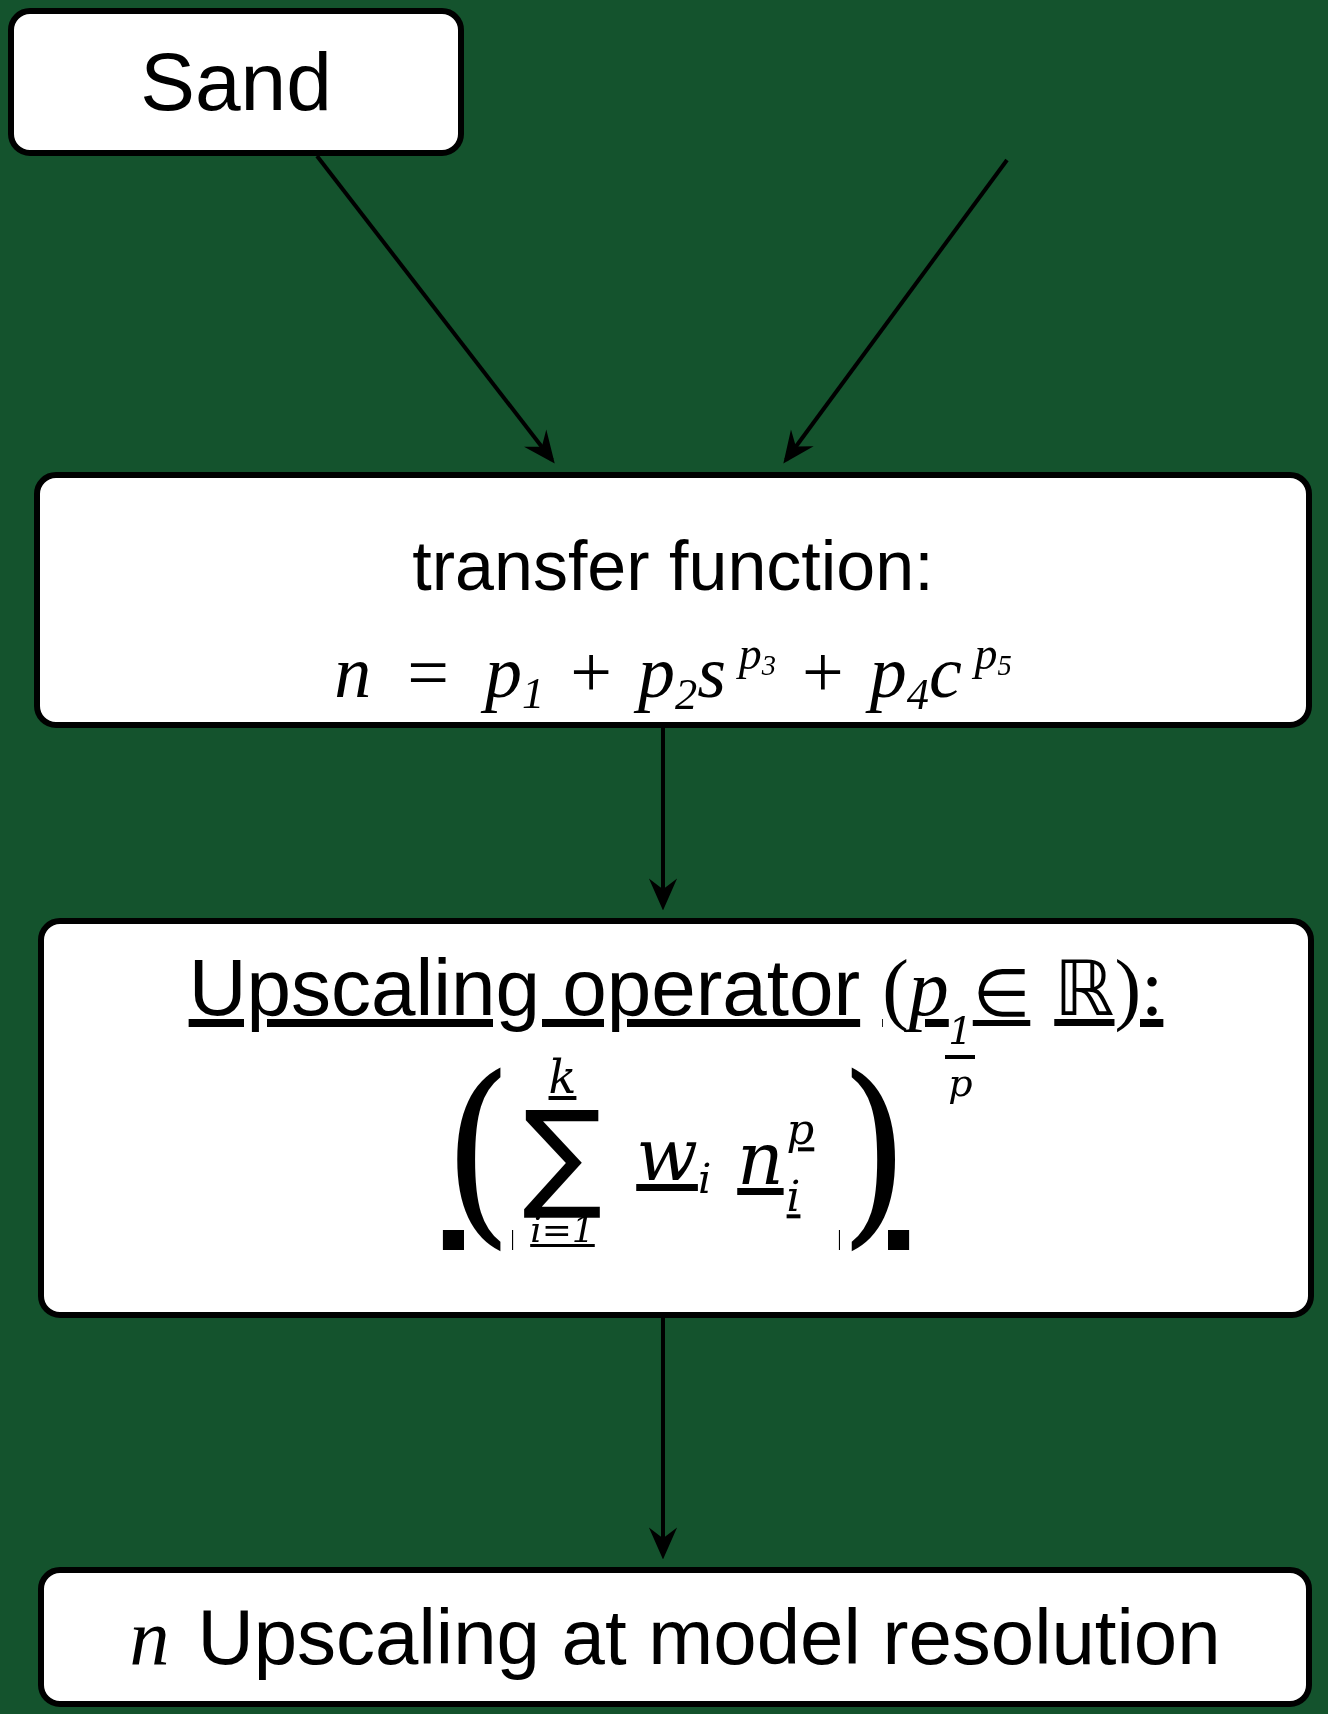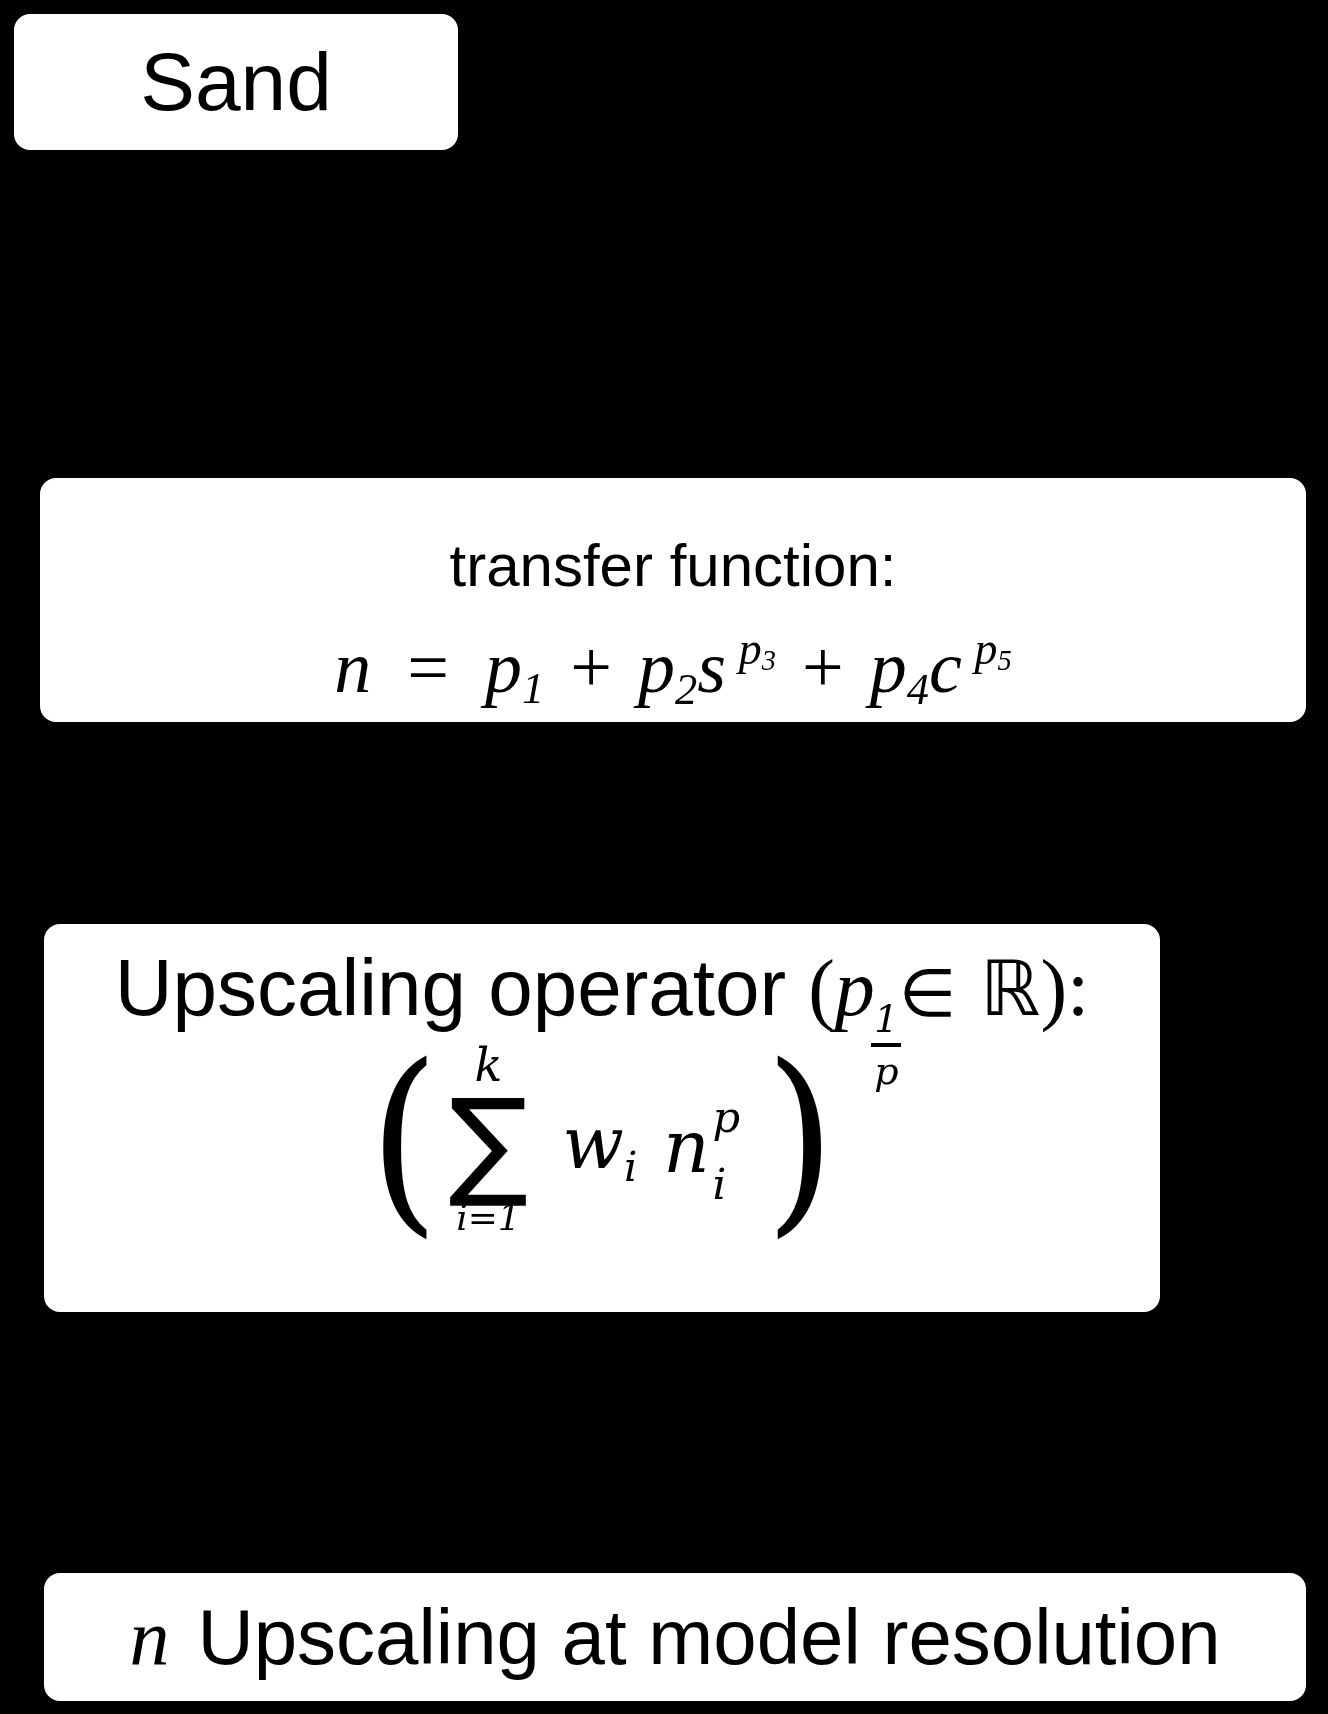--- a/index.html
+++ b/index.html
@@ -4,21 +4,21 @@
 <style>
   html, body {
     margin: 0;
     padding: 0;
     background: #ffffff;
   }
   .canvas {
     position: relative;
     width: 1328px;
     height: 1714px;
-    background: #000000;
+    background: #14532d;
     color: #000000;
     overflow: hidden;
     font-family: "Liberation Sans", sans-serif;
   }
   .arrows {
     position: absolute;
     inset: 0;
     width: 1328px;
     height: 1714px;
   }
@@ -37,29 +37,29 @@
     line-height: 1;
     color: #000000;
   }
   #sand-box  { left: 8px;   top: 8px; width: 456px; height: 148px; }
   #clay-box  { left: 838px; top: 8px; width: 480px; height: 152px; }
   #transfer-box {
     left: 34px; top: 472px; width: 1278px; height: 256px;
     flex-direction: column; gap: 30px; padding-top: 4px;
   }
   #upscaling-box {
-    left: 38px; top: 918px; width: 1128px; height: 400px;
+    left: 38px; top: 918px; width: 1276px; height: 400px;
     flex-direction: column; justify-content: flex-start;
-    padding-top: 20px; gap: 4px;
+    padding-top: 20px; gap: 16px; text-decoration: underline;
   }
   #output-box {
     left: 38px; top: 1567px; width: 1274px; height: 140px;
   }
   .box-title {
-    font-size: 60px;
+    font-size: 70px;
     line-height: 1;
     color: #000000;
     margin-top: 43px;
   }
   
   .mi {
     font-family: "Liberation Serif", serif;
     font-style: italic;
   }
   .mup { font-style: normal; }

